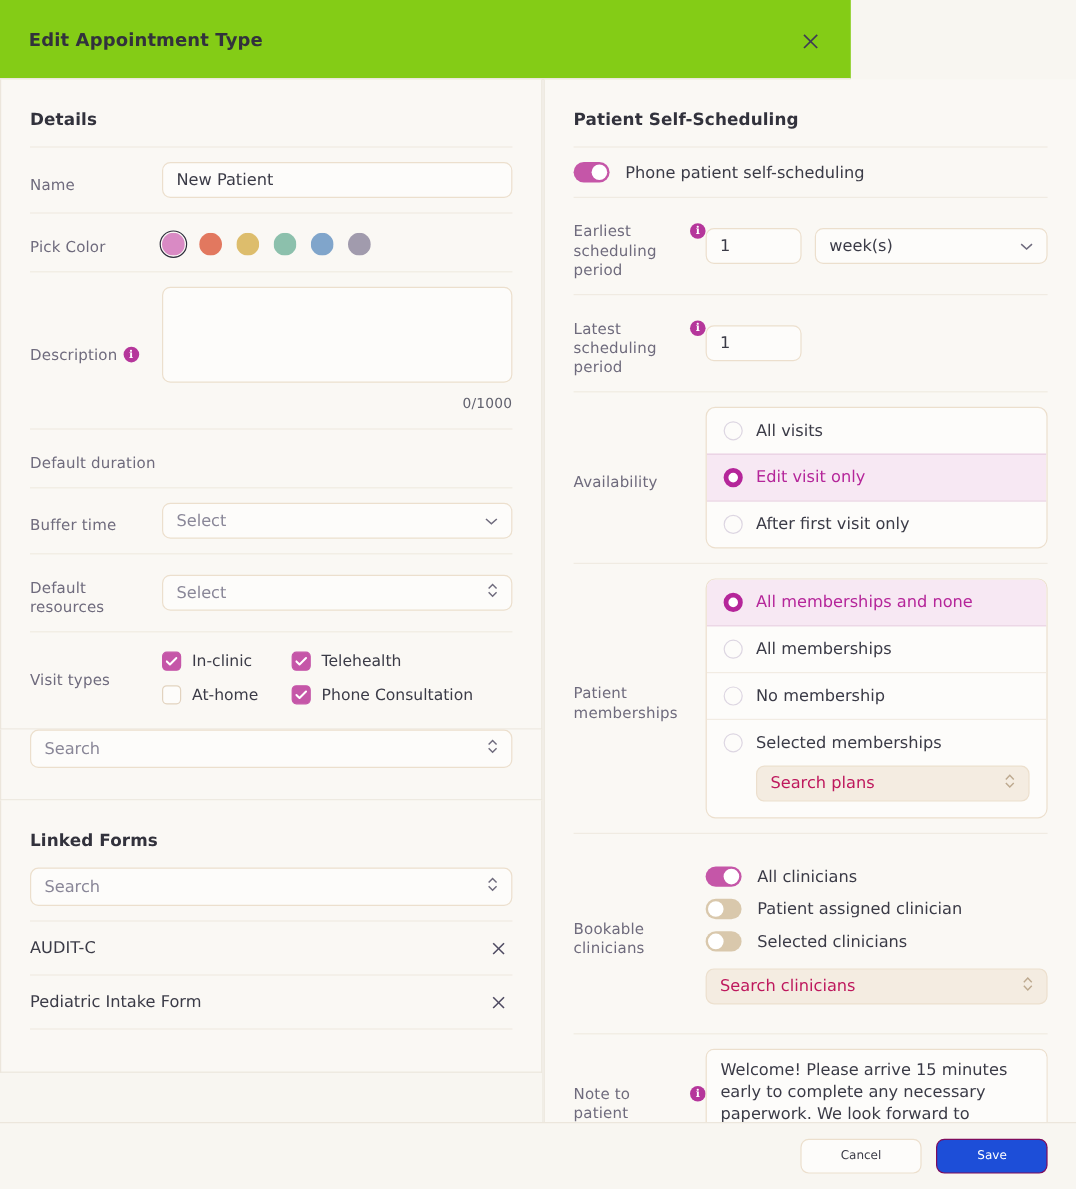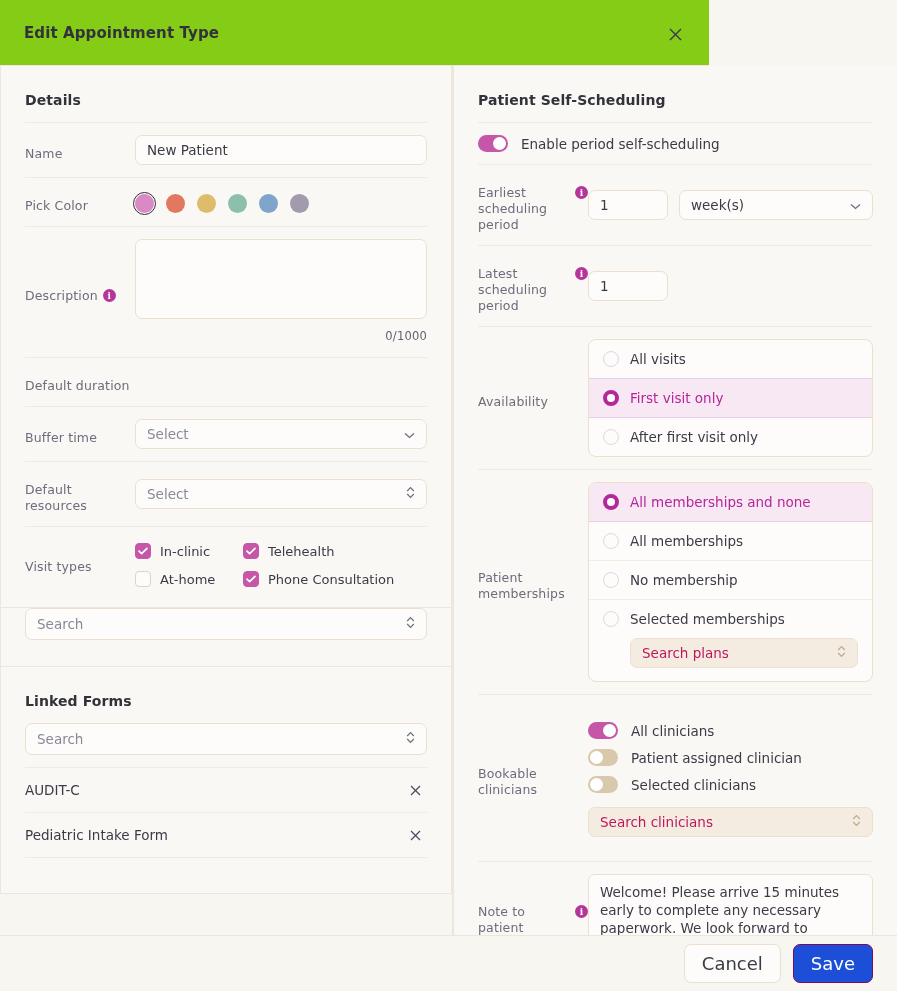--- a/index.html
+++ b/index.html
@@ -199,22 +199,22 @@
   .muted-select .caret2 { color: #bda98f; }
 
   
   .footer {
     position: absolute; left: 0; top: 935px; width: 897px; height: 56px;
     border-top: 1px solid #ece6dc; background: #f8f6f1;
     display: flex; align-items: center; justify-content: flex-end;
     padding-right: 24px; gap: 12px;
   }
   .btn {
-    font-family: inherit; font-size: 18px; cursor: pointer;
-    border-radius: 7px; padding: 8px 17px; border: 1px solid #ecdfcd;
+    font-family: inherit; font-size: 10px; cursor: pointer;
+    border-radius: 7px; padding: 8px 33px; border: 1px solid #ecdfcd;
     background: #fdfcfa; color: #3b3b47;
   }
   .btn.primary { background: #1d4ed8; color: #fff; border-color: #7d0b5c; font-weight: normal; }
 </style>
 </head>
 <body>
 
 <div class="modal-header">
   <div class="modal-title">Edit Appointment Type</div>
   <button class="close-btn" aria-label="close">
@@ -383,21 +383,21 @@
   </div>
 
   <div class="right-col">
     <div class="card" style="border-right:none;border-bottom:none;padding-bottom:10px;">
       <div class="card-title">Patient Self-Scheduling</div>
 
       <div class="toggle-row">
         <div class="toggle on">
             <span class="knob"></span>
           </div>
-        <div class="toggle-label">Enable period self-scheduling</div>
+        <div class="toggle-label">Phone patient self-scheduling</div>
       </div>
 
       <div class="row">
         <div class="row-label">
           <span>Earliest scheduling period</span>
           <span class="info-icon">i</span>
         </div>
         <div class="row-field">
           <div class="dual">
             <div class="num">
@@ -434,21 +434,21 @@
       <div class="row">
         <div class="row-label">Availability</div>
         <div class="row-field">
           <div class="radio-group" id="availability-group">
               <div class="radio-item">
                 <span class="radio-dot"></span>
                 <span>All visits</span>
               </div>
               <div class="radio-item selected">
                 <span class="radio-dot"></span>
-                <span>First visit only</span>
+                <span>Edit visit only</span>
               </div>
               <div class="radio-item">
                 <span class="radio-dot"></span>
                 <span>After first visit only</span>
               </div>
             </div>
         </div>
       </div>
 
       <div class="row">

